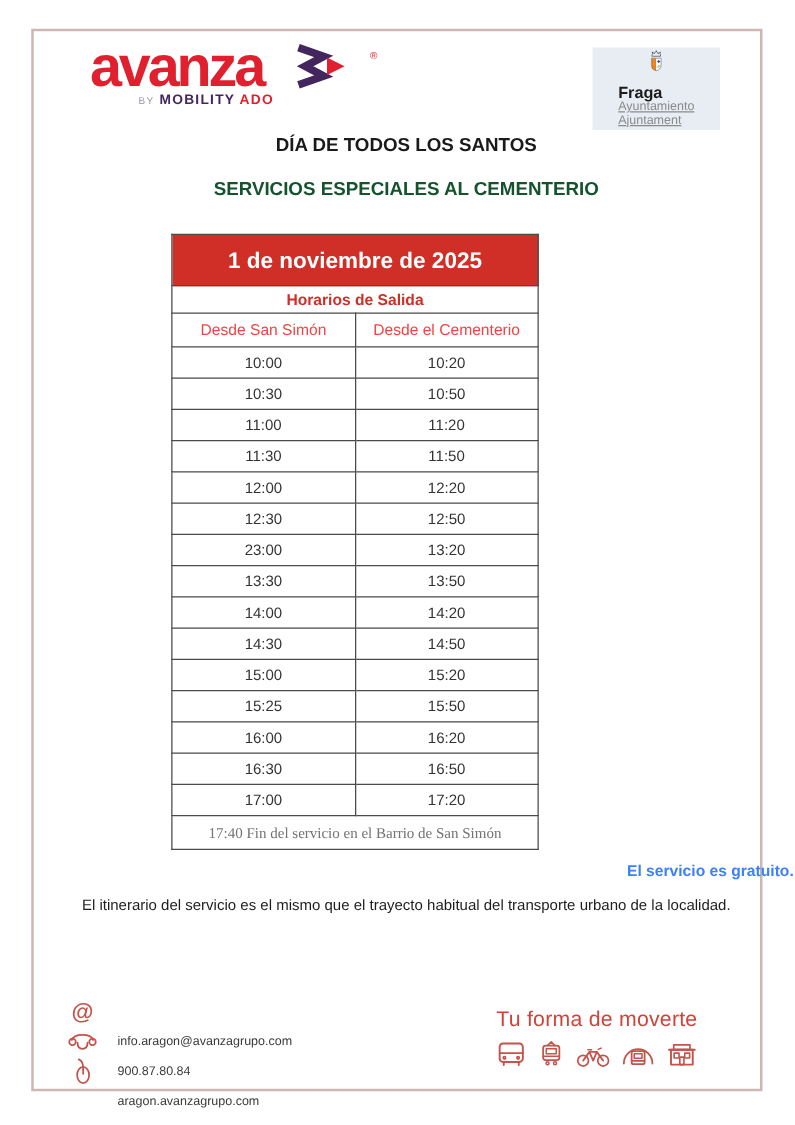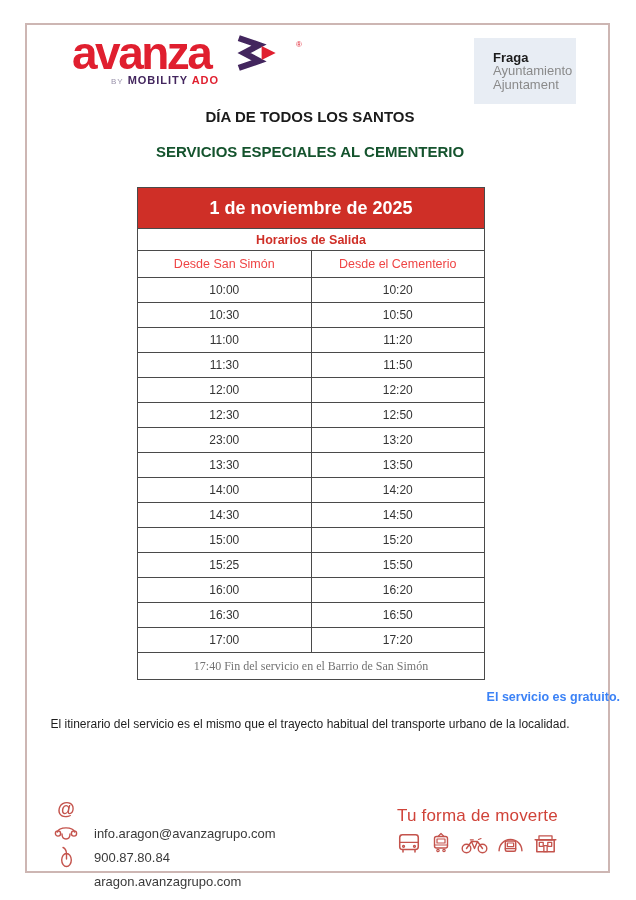--- a/index.html
+++ b/index.html
@@ -12,49 +12,49 @@
   .avanza{position:absolute;left:72px;top:30px;width:230px;}
   .avanza-row{display:flex;align-items:center;gap:20px;}
   .avanza-word{font-size:46px;font-weight:800;letter-spacing:-2.5px;color:#e01f2f;line-height:44px;}
   .avanza-reg{font-size:8px;color:#e01f2f;align-self:flex-start;margin-top:10px;}
   .avanza-tag{margin-top:-2px;text-align:center;font-size:11px;font-weight:700;letter-spacing:1px;padding-right:44px;}
   .avanza-tag .by{color:#9a93ab;font-size:8px;font-weight:400;letter-spacing:1px;}
   .avanza-tag .mob{color:#43265e;}
   .avanza-tag .ado{color:#e01f2f;}
 
   .fraga{position:absolute;left:474px;top:38px;width:102px;height:66px;background:#e8edf4;
-        display:flex;align-items:center;gap:5px;padding:2px 14px;box-sizing:border-box;}
+        display:flex;align-items:center;gap:5px;padding:2px 14px;box-sizing:border-box;flex-direction:column;}
   .fraga-text{line-height:1.05;}
   .fraga-name{font-size:13px;font-weight:700;color:#1c1c1c;}
-  .fraga-sub{font-size:13px;color:#8a8a8a;}
-
-  
-  .center-band{position:absolute;left:0;width:620px;text-align:center;}
+  .fraga-sub{font-size:10px;color:#8a8a8a;text-decoration:underline;}
+
+  
+  .center-band{position:absolute;left:15px;width:620px;text-align:center;}
   .title1{top:108px;font-size:15px;font-weight:700;color:#1a1a1a;}
   .title2{top:143px;font-size:15px;font-weight:700;color:#14532d;}
 
   
-  table.schedule{position:absolute;left:137px;top:187px;width:348px;border-collapse:collapse;table-layout:fixed;}
+  table.schedule{position:absolute;left:137px;top:187px;width:294px;border-collapse:collapse;table-layout:fixed;}
   table.schedule th,table.schedule td{border:1px solid #4a4a4a;text-align:center;padding:0;}
   th.date-cell{height:40px;background:#cf2f27;color:#fff;font-size:18px;font-weight:700;}
   th.sub-cell{height:21px;color:#cf2f27;font-size:12.5px;font-weight:700;}
   tr.cols th{height:26px;font-weight:400;font-size:12.5px;color:#ef4444;}
   tbody td{height:24px;font-size:12px;color:#333;}
   tfoot td{height:26px;font-size:12px;color:#737373;font-family:Liberation Serif, serif;}
 
   
   .free-note{top:690px;font-size:12.5px;font-weight:700;color:#3b82f6;text-align:right;}
   .itin-note{top:717px;font-size:12px;color:#1e1e1e;}
 
   
   .contacts{position:absolute;left:54px;top:797px;}
   .contact-row{display:flex;align-items:center;gap:16px;height:24px;}
   .contact-icon{width:24px;display:flex;justify-content:center;align-items:center;color:#c4534c;}
   .at-glyph{font-size:18px;font-weight:600;color:#c4534c;}
-  .contact-text{font-size:13px;color:#3a3a3a;margin-top:48px;}
+  .contact-text{font-size:10px;color:#3a3a3a;margin-top:48px;}
 
   .slogan-block{position:absolute;left:397px;top:806px;}
   .slogan{font-size:17px;color:#d04339;letter-spacing:0.2px;}
   .ticons{display:flex;gap:9px;margin-top:6px;align-items:flex-end;}
   .ticons svg{display:block;}
 
   svg .ln{fill:none;stroke:#c4534c;stroke-width:1.4;stroke-linecap:round;stroke-linejoin:round;}
   svg .ln2{fill:none;stroke:#c4534c;stroke-width:1.2;stroke-linecap:round;stroke-linejoin:round;}
 </style>
 </head>

